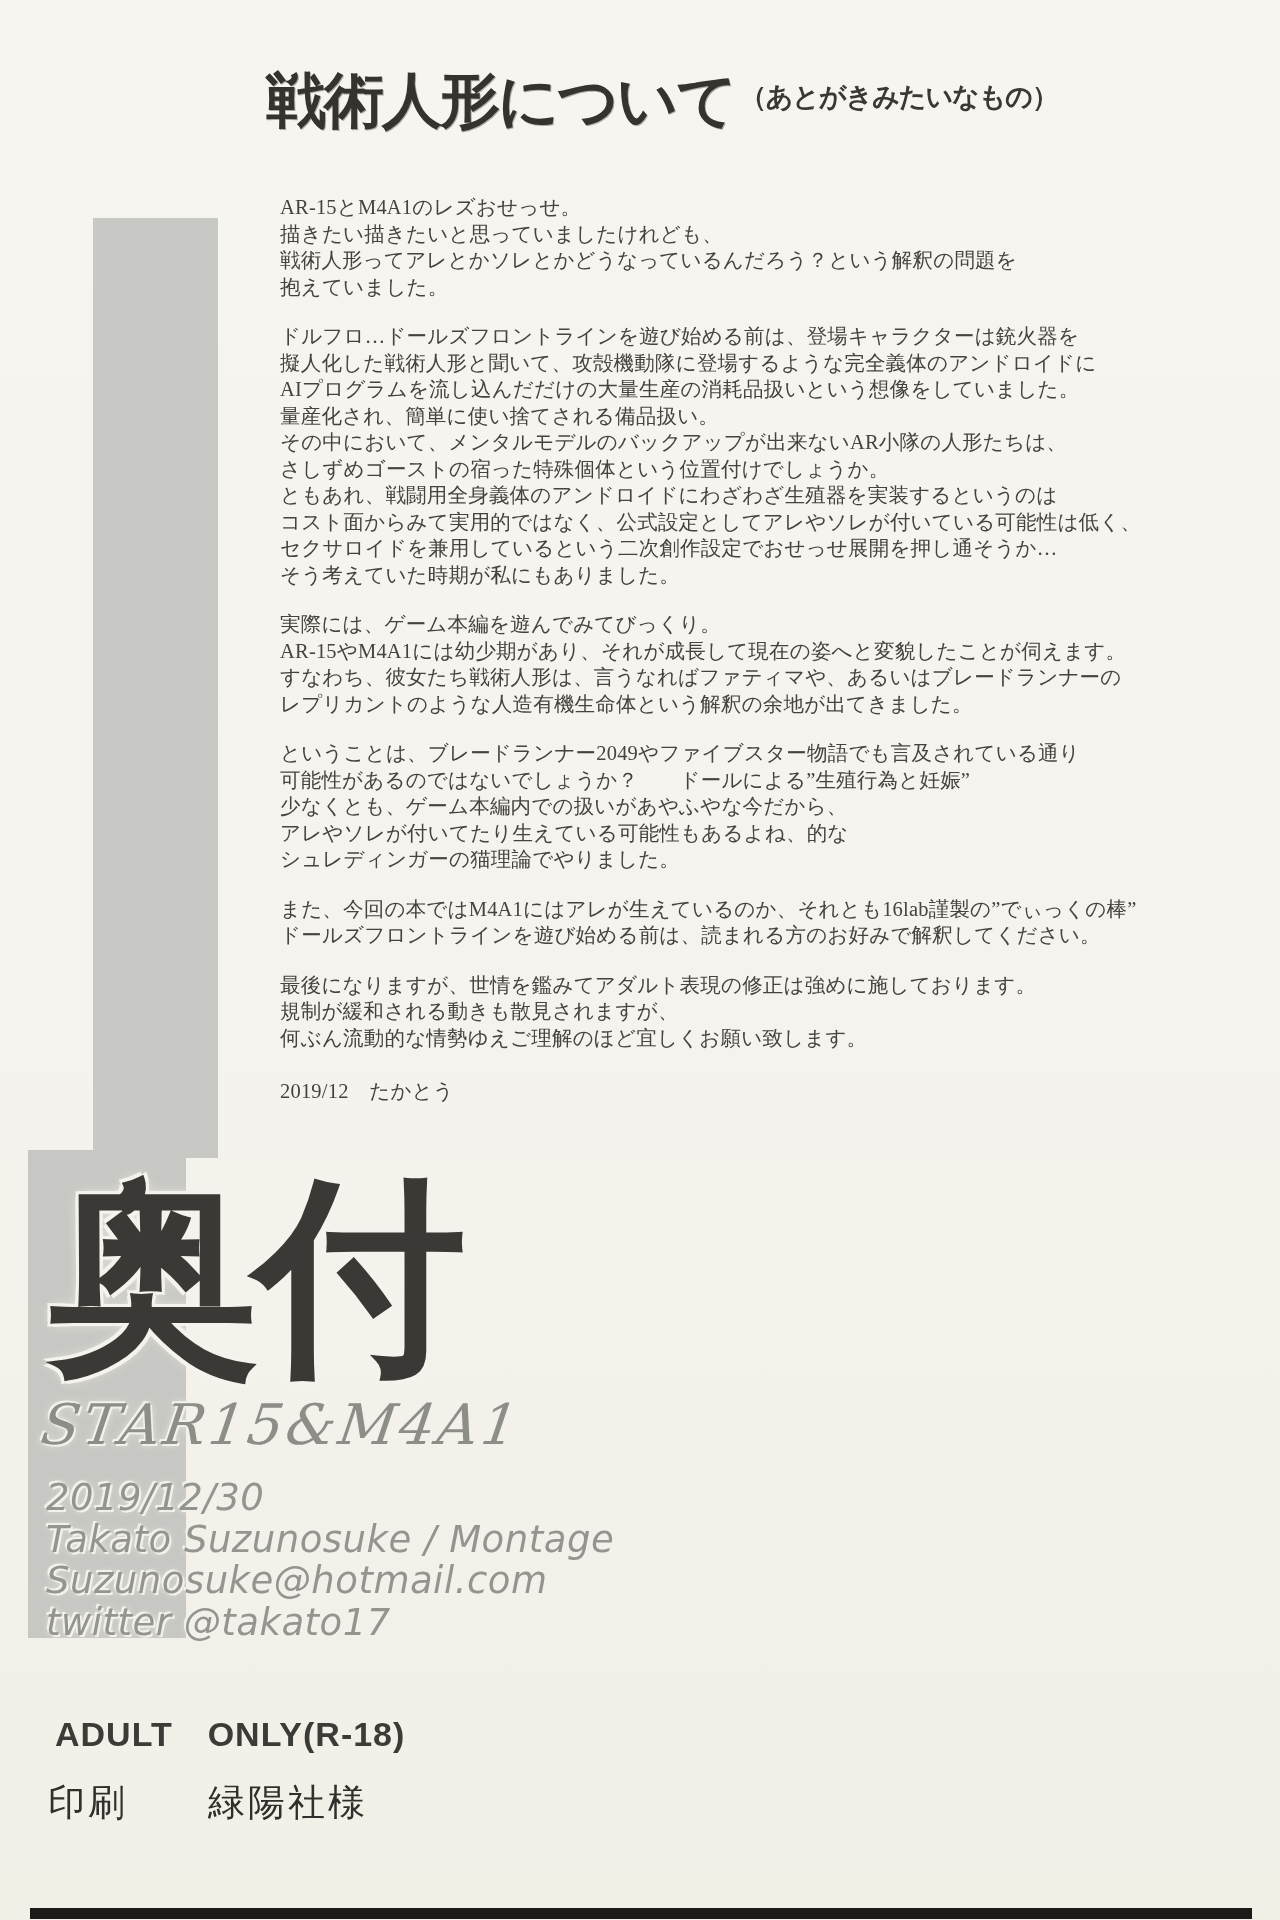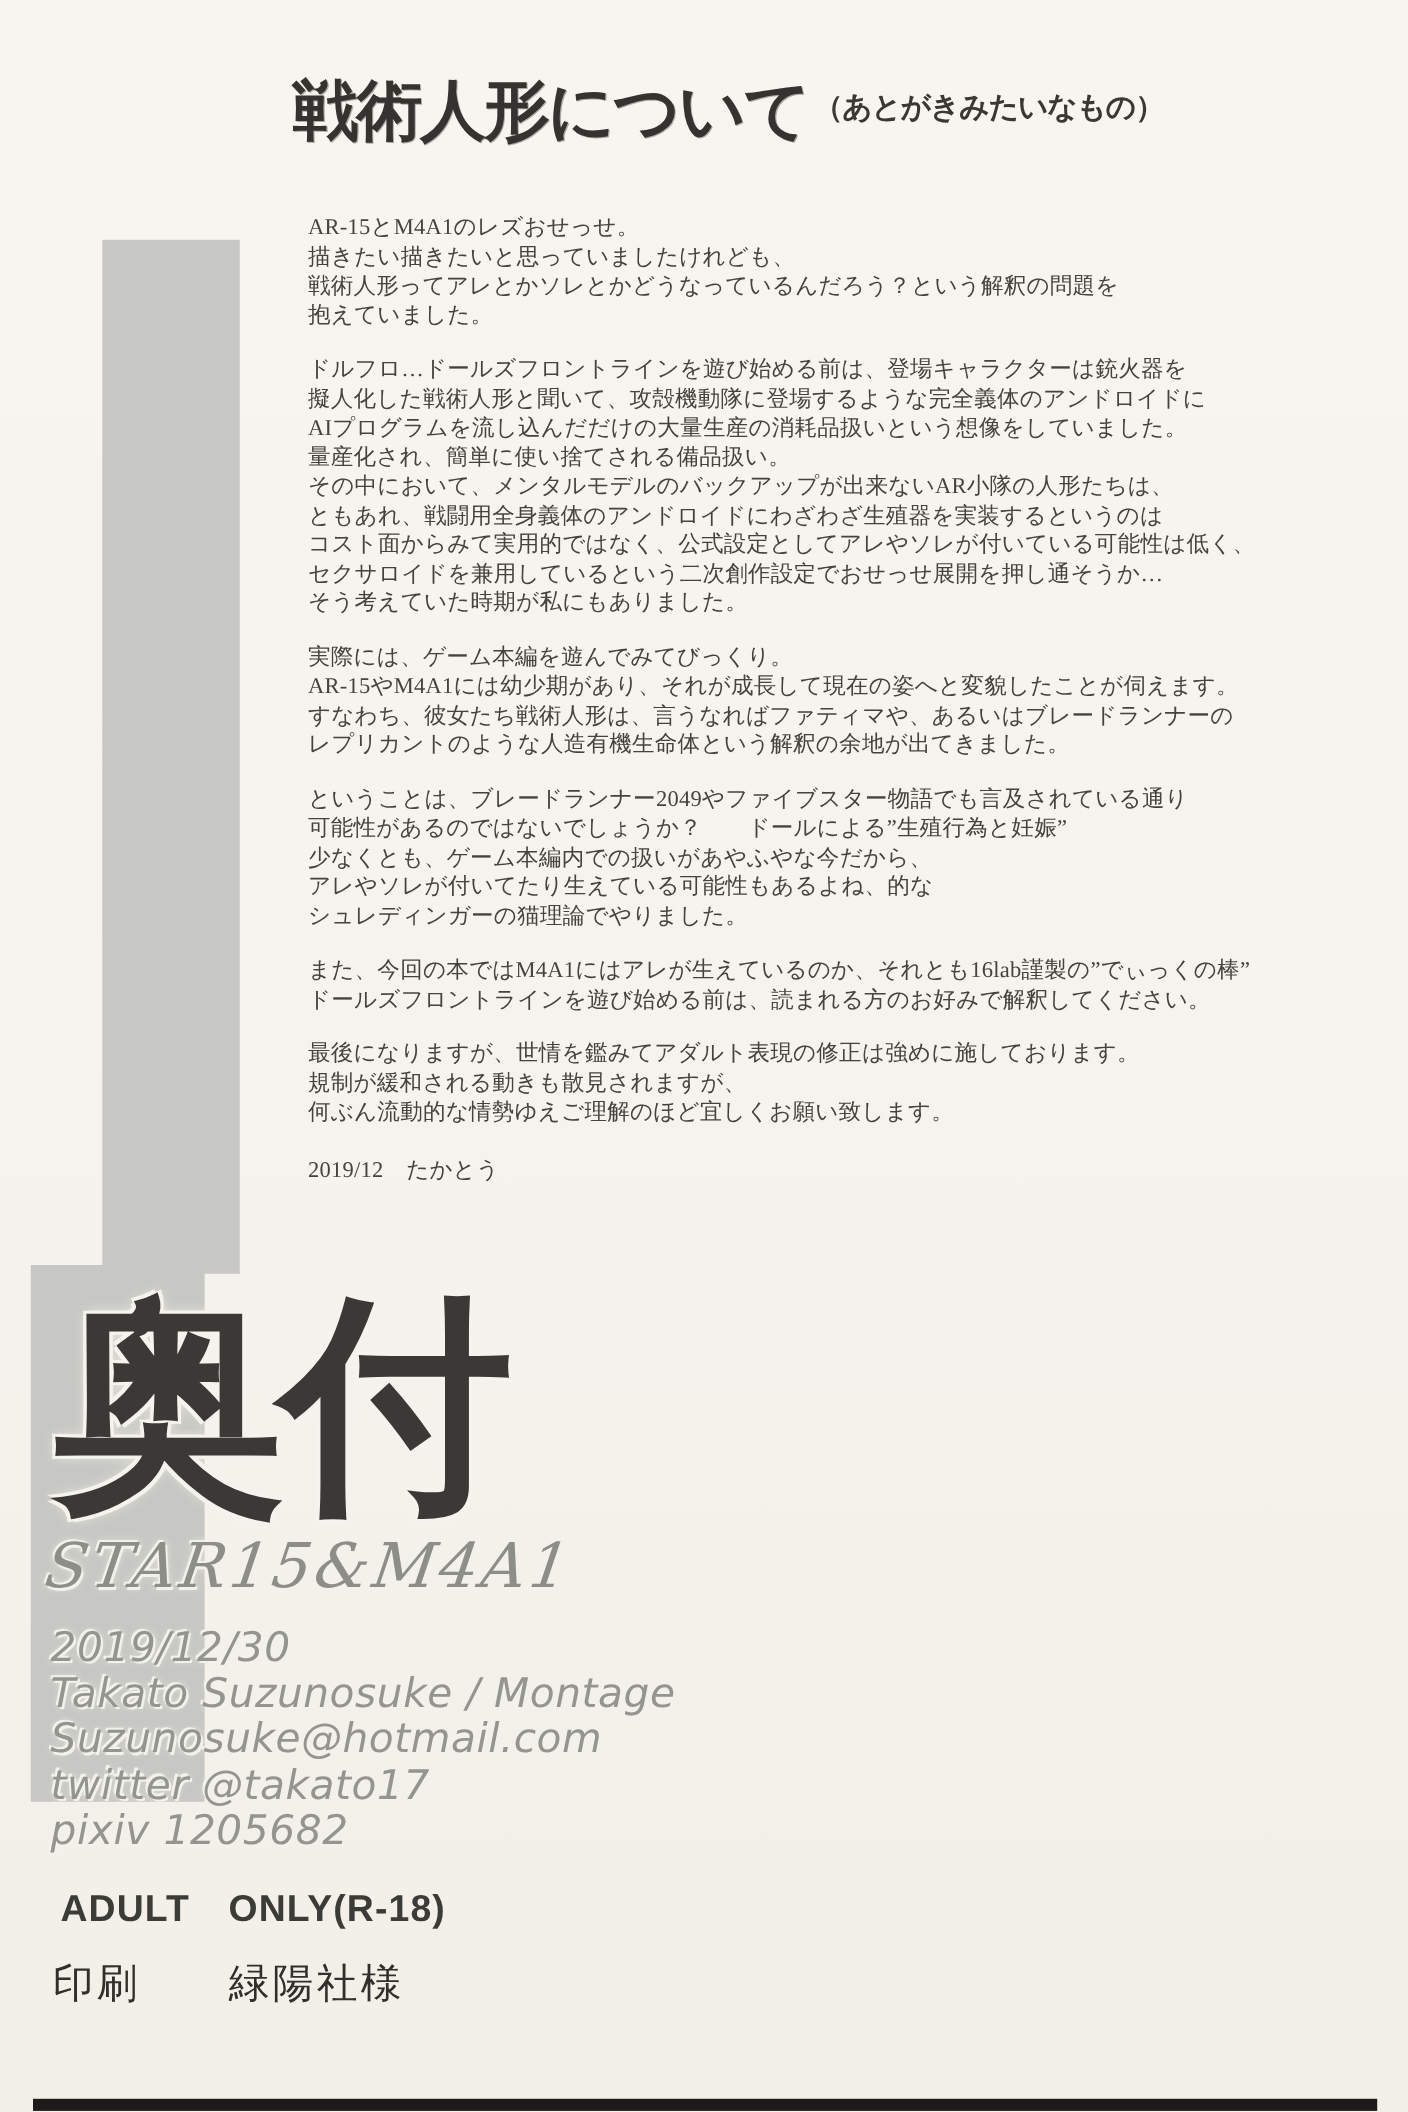--- a/index.html
+++ b/index.html
@@ -105,20 +105,21 @@
         <div class="line">描きたい描きたいと思っていましたけれども、</div>
         <div class="line">戦術人形ってアレとかソレとかどうなっているんだろう？という解釈の問題を</div>
         <div class="line">抱えていました。</div>
       </div>
     <div class="para">
         <div class="line">ドルフロ…ドールズフロントラインを遊び始める前は、登場キャラクターは銃火器を</div>
         <div class="line">擬人化した戦術人形と聞いて、攻殻機動隊に登場するような完全義体のアンドロイドに</div>
         <div class="line">AIプログラムを流し込んだだけの大量生産の消耗品扱いという想像をしていました。</div>
         <div class="line">量産化され、簡単に使い捨てされる備品扱い。</div>
         <div class="line">その中において、メンタルモデルのバックアップが出来ないAR小隊の人形たちは、</div>
+        <div class="line">さしずめゴーストの宿った特殊個体という位置付けでしょうか。</div>
         <div class="line">ともあれ、戦闘用全身義体のアンドロイドにわざわざ生殖器を実装するというのは</div>
         <div class="line">コスト面からみて実用的ではなく、公式設定としてアレやソレが付いている可能性は低く、</div>
         <div class="line">セクサロイドを兼用しているという二次創作設定でおせっせ展開を押し通そうか…</div>
         <div class="line">そう考えていた時期が私にもありました。</div>
       </div>
     <div class="para">
         <div class="line">実際には、ゲーム本編を遊んでみてびっくり。</div>
         <div class="line">AR-15やM4A1には幼少期があり、それが成長して現在の姿へと変貌したことが伺えます。</div>
         <div class="line">すなわち、彼女たち戦術人形は、言うなればファティマや、あるいはブレードランナーの</div>
         <div class="line">レプリカントのような人造有機生命体という解釈の余地が出てきました。</div>
@@ -143,20 +144,19 @@
   </main>
 
   <div class="okuzuke">奥付</div>
   <div class="series-title">STAR15&amp;M4A1</div>
 
   <div class="contact-lines">
     <div class="line">2019/12/30</div>
     <div class="line">Takato Suzunosuke / Montage</div>
     <div class="line">Suzunosuke@hotmail.com</div>
     <div class="line">twitter @takato17</div>
-    <div class="line">pixiv 1205682</div>
   </div>
 
   <div class="rating">ADULT　ONLY(R-18)</div>
   <div class="printer">印刷　　緑陽社様</div>
 
   <div class="bottom-bar"></div>
 </div>
 
 </body></html>

